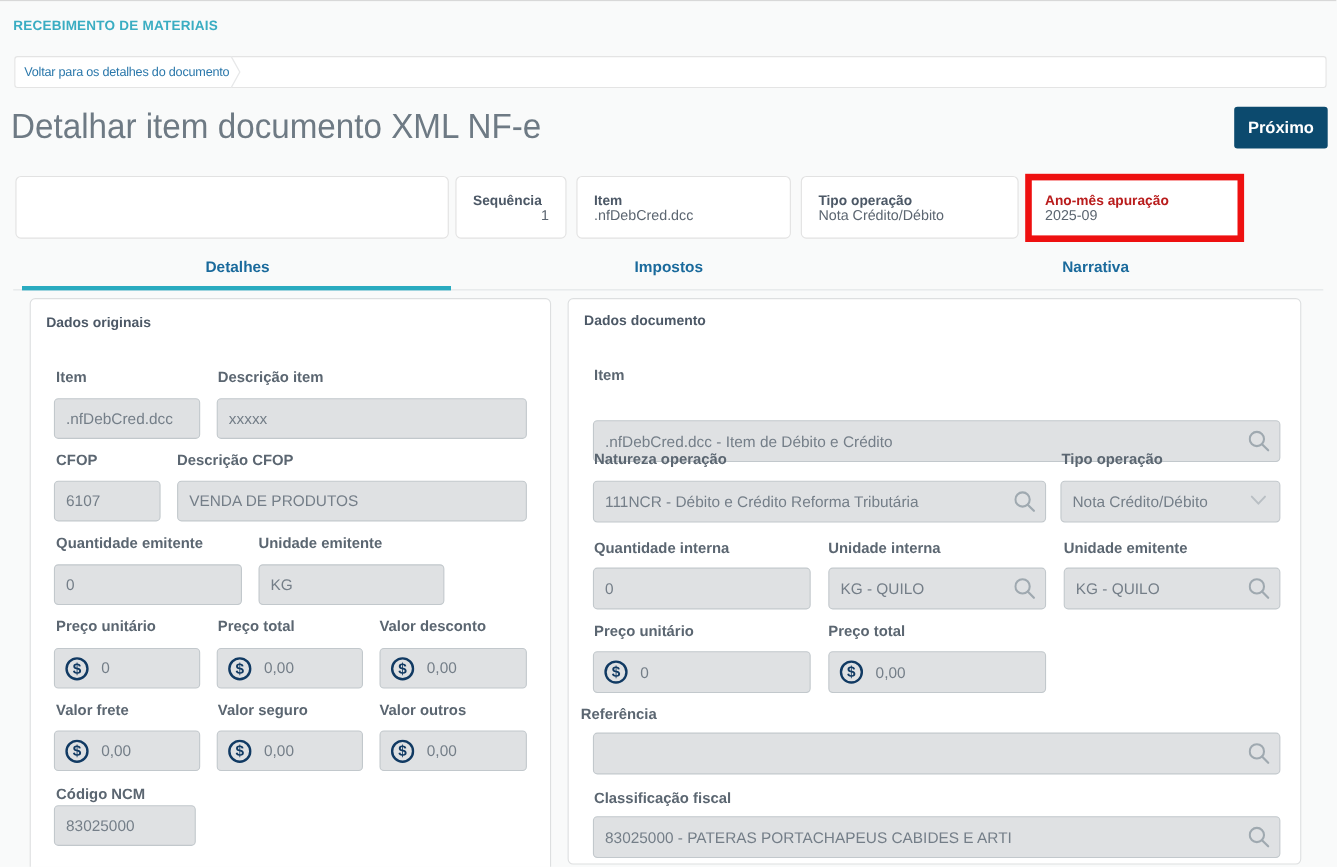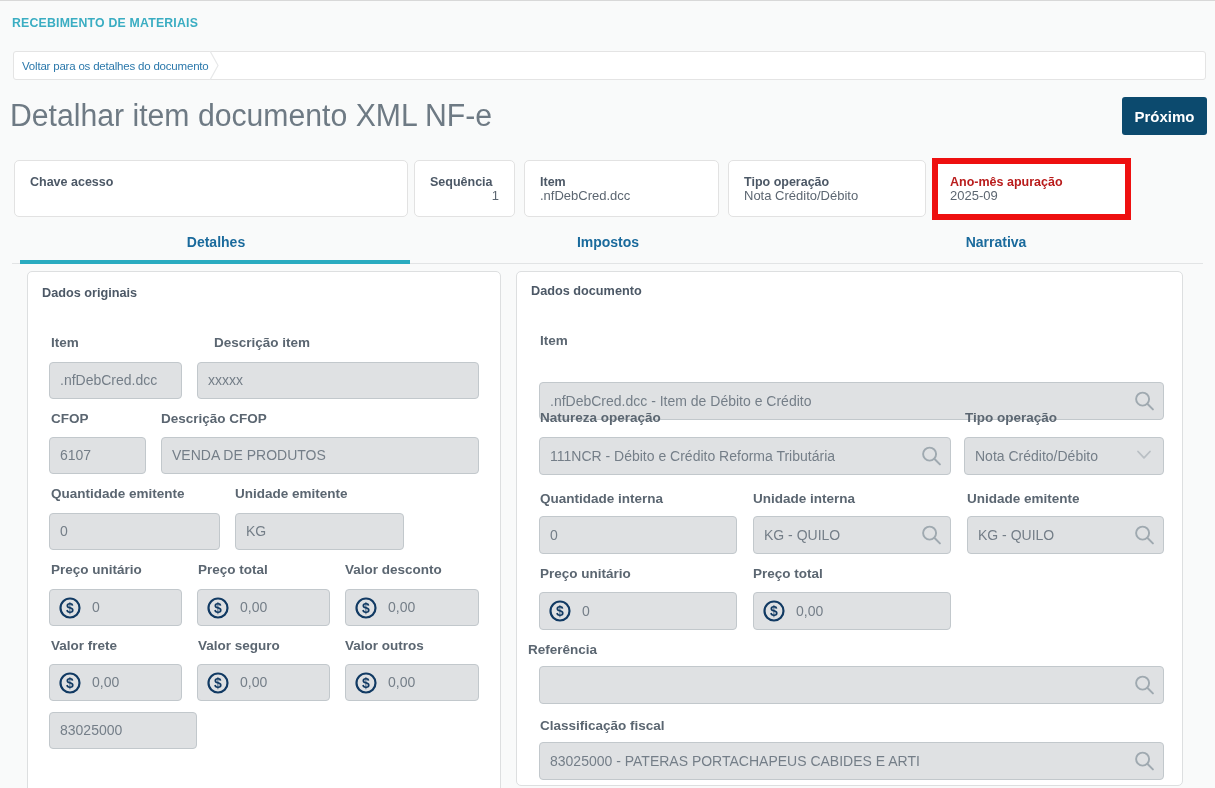--- a/index.html
+++ b/index.html
@@ -68,21 +68,20 @@
 <div class="abs modtitle">RECEBIMENTO DE MATERIAIS</div>
 <div class="abs crumbbar"></div>
 <div class="abs crumbtext">Voltar para os detalhes do documento</div>
 <svg class="abs" style="left:209px;top:51px;" width="16" height="29" viewBox="0 0 16 29">
  <polyline points="1,0 9,14.5 1,29" fill="none" stroke="#e7e8e9" stroke-width="1.2"></polyline>
 </svg>
 <div class="abs pagetitle">Detalhar item documento XML NF-e</div>
 <div class="abs btn">Próximo</div>
 
 <div class="abs card" style="left:14px; width:394px;">
-  <div class="clabel">Chave acesso</div>
 </div>
 <div class="abs card" style="left:414px; width:101px;">
   <div class="clabel">Sequência</div>
   <div class="cvalue" style="text-align:right;">1</div>
 </div>
 <div class="abs card" style="left:524px; width:195px;">
   <div class="clabel">Item</div>
   <div class="cvalue">.nfDebCred.dcc</div>
 </div>
 <div class="abs card" style="left:728px; width:198px;">
@@ -98,21 +97,21 @@
 <div class="abs tabs-line"></div>
 <div class="abs tab" style="left:20px;">Detalhes</div>
 <div class="abs tab" style="left:412px;">Impostos</div>
 <div class="abs tab" style="left:800px;">Narrativa</div>
 <div class="abs tab-underline"></div>
 
 <div class="abs panel" style="left:27px; top:271px; width:474px; height:540px;"></div>
 <div class="abs ptitle" style="left:42px; top:286px;">Dados originais</div>
 
 <div class="abs flabel" style="left:51px; top:334px;">Item</div>
-<div class="abs flabel" style="left:198px; top:334px;margin-left:16px;">Descrição item</div>
+<div class="abs flabel" style="left:198px; top:334px;">Descrição item</div>
 <div class="abs inp" style="left:49px; top:362px; width:133px;">.nfDebCred.dcc</div>
 <div class="abs inp" style="left:197px; top:362px; width:282px;">xxxxx</div>
 
 <div class="abs flabel" style="left:51px; top:410px;">CFOP</div>
 <div class="abs flabel" style="left:161px; top:410px;">Descrição CFOP</div>
 <div class="abs inp" style="left:49px; top:437px; width:97px;">6107</div>
 <div class="abs inp" style="left:161px; top:437px; width:318px;">VENDA DE PRODUTOS</div>
 
 <div class="abs flabel" style="left:51px; top:485px;">Quantidade emitente</div>
 <div class="abs flabel" style="left:235px; top:485px;">Unidade emitente</div>
@@ -145,21 +144,21 @@
 <div class="abs inp money" style="left:197px; top:664px; width:133px;">0,00<span class="mic money-svg"><svg width="22" height="22" viewBox="0 0 22 22">
         <circle cx="11" cy="11" r="9.5" fill="none" stroke="#113a63" stroke-width="2.2"></circle>
         <text x="11" y="15.6" text-anchor="middle" font-family="Liberation Sans" font-size="14" font-weight="bold" fill="#113a63">$</text>
       </svg></span></div>
 <div class="abs inp money" style="left:345px; top:664px; width:134px;">0,00<span class="mic money-svg"><svg width="22" height="22" viewBox="0 0 22 22">
         <circle cx="11" cy="11" r="9.5" fill="none" stroke="#113a63" stroke-width="2.2"></circle>
         <text x="11" y="15.6" text-anchor="middle" font-family="Liberation Sans" font-size="14" font-weight="bold" fill="#113a63">$</text>
       </svg></span></div>
 
 <div class="abs flabel" style="left:51px; top:713px;">Código NCM</div>
-<div class="abs inp" style="left:49px; top:712px; width:148px;">83025000</div>
+<div class="abs inp" style="left:49px; top:732px; width:129px;">83025000</div>
 
 <div class="abs panel" style="left:516px; top:271px; width:667px; height:515px;"></div>
 <div class="abs ptitle" style="left:531px; top:284px;">Dados documento</div>
 
 <div class="abs flabel" style="left:540px; top:332px;">Item</div>
 <div class="abs inp r si" style="left:539px; top:382px; width:625px;">.nfDebCred.dcc - Item de Débito e Crédito<span class="icr"><svg width="21" height="21" viewBox="0 0 21 21">
         <circle cx="7.6" cy="8.6" r="6.5" fill="none" stroke="#9fa9b0" stroke-width="1.9"></circle>
         <line x1="12.3" y1="13.3" x2="17.9" y2="18.9" stroke="#9fa9b0" stroke-width="2" stroke-linecap="round"></line>
       </svg></span></div>
 

